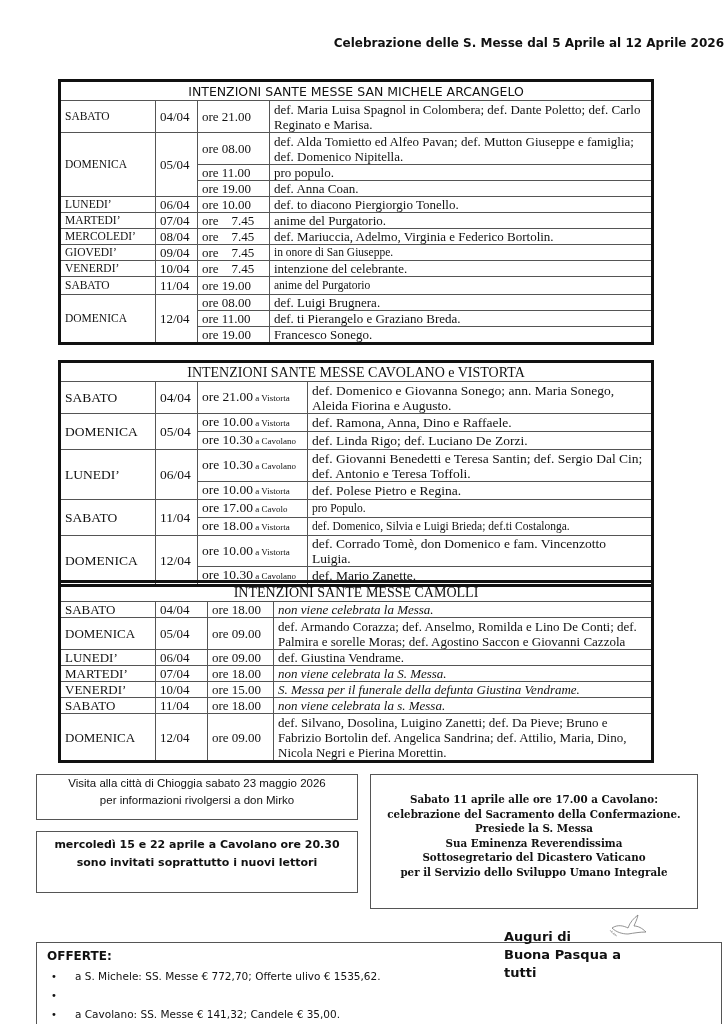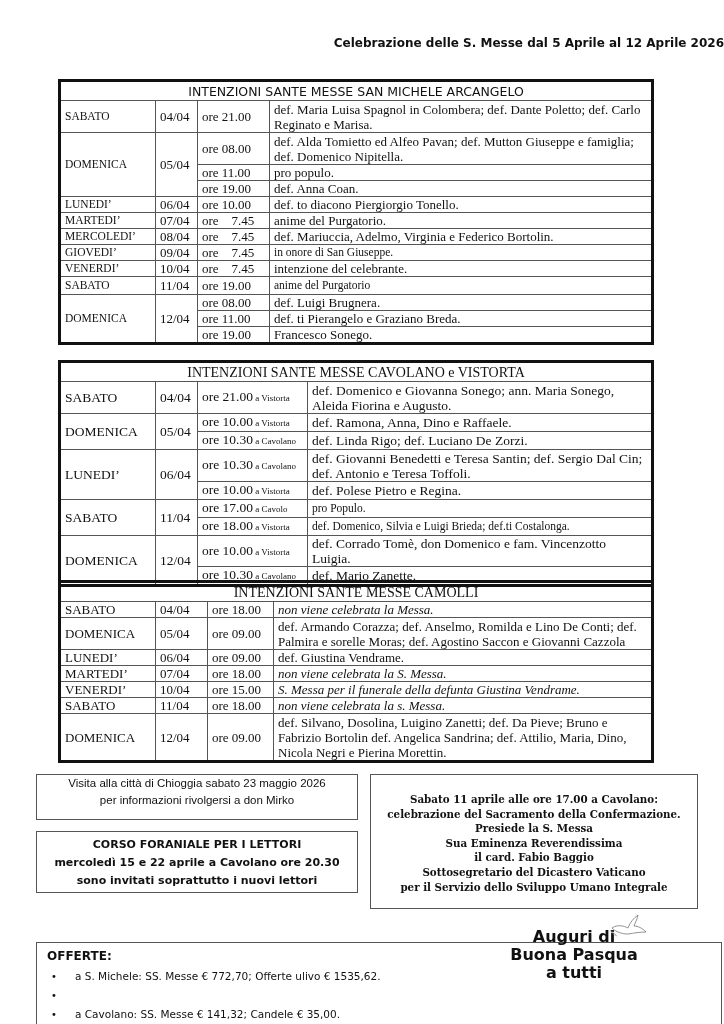--- a/index.html
+++ b/index.html
@@ -19,21 +19,21 @@
   #box-chioggia span{display:block;}
   #box-corso{left:36px;top:831px;width:320px;height:56px;font-family:"DejaVu Sans",sans-serif;font-weight:bold;font-size:11px;line-height:18px;padding-top:4px;}
   #box-corso span{display:block;}
   #box-cresima{left:370px;top:774px;width:326px;height:116px;font-family:"DejaVu Serif",serif;font-weight:bold;font-size:10.3px;line-height:14.6px;padding-top:17px;}
   #box-cresima span{display:block;}
   #box-offerte{left:36px;top:903px;width:684px;height:84px;text-align:left;font-family:"DejaVu Sans",sans-serif;margin-top:39px;}
   .off-title{position:absolute;left:10px;top:6px;font-weight:bold;font-size:12px;}
   ul.off{position:absolute;left:0;top:24px;margin:0;padding:0;list-style:none;font-size:10.5px;}
   ul.off li{position:relative;padding-left:38px;height:19px;line-height:19px;}
   ul.off li .bullet{position:absolute;left:14px;top:0;font-size:10px;}
-  .auguri{position:absolute;left:504px;top:928px;width:140px;text-align:center;font-family:"DejaVu Sans",sans-serif;font-weight:bold;font-size:16px;line-height:18px;}
+  .auguri{position:absolute;left:504px;top:928px;width:140px;text-align:left;font-family:"DejaVu Sans",sans-serif;font-weight:bold;font-size:13px;line-height:18px;}
   .auguri span{display:block;}
   .dove{position:absolute;left:608px;top:912px;width:40px;height:30px;}
 </style>
 </head>
 <body>
 
 <div class="title">Celebrazione delle S. Messe dal 5 Aprile al 12 Aprile 2026</div>
 
 <table class="sched" id="t1">
   <colgroup>
@@ -234,31 +234,29 @@
       </tr>
 </tbody>
   </table>
 
 <div class="box" id="box-chioggia">
   <span>Visita alla città di Chioggia sabato 23 maggio 2026</span>
   <span>per informazioni rivolgersi a don Mirko</span>
 </div>
 
 <div class="box" id="box-corso">
-  <span>CORSO FORANIALE PER I LETTORI</span>
   <span>mercoledì 15 e 22 aprile a Cavolano ore 20.30</span>
   <span>sono invitati soprattutto i nuovi lettori</span>
 </div>
 
 <div class="box" id="box-cresima">
   <span>Sabato 11 aprile alle ore 17.00 a Cavolano:</span>
   <span>celebrazione del Sacramento della Confermazione.</span>
   <span>Presiede la S. Messa</span>
   <span>Sua Eminenza Reverendissima</span>
-  <span>il card. Fabio Baggio</span>
   <span>Sottosegretario del Dicastero Vaticano</span>
   <span>per il Servizio dello Sviluppo Umano Integrale</span>
 </div>
 
 <div class="box" id="box-offerte">
   <div class="off-title">OFFERTE:</div>
   <ul class="off">
     <li><span class="bullet">•</span><span>a S. Michele: SS. Messe € 772,70; Offerte ulivo € 1535,62.</span></li>
     <li><span class="bullet">•</span></li>
     <li><span class="bullet">•</span><span>a Cavolano: SS. Messe € 141,32; Candele € 35,00.</span></li>

